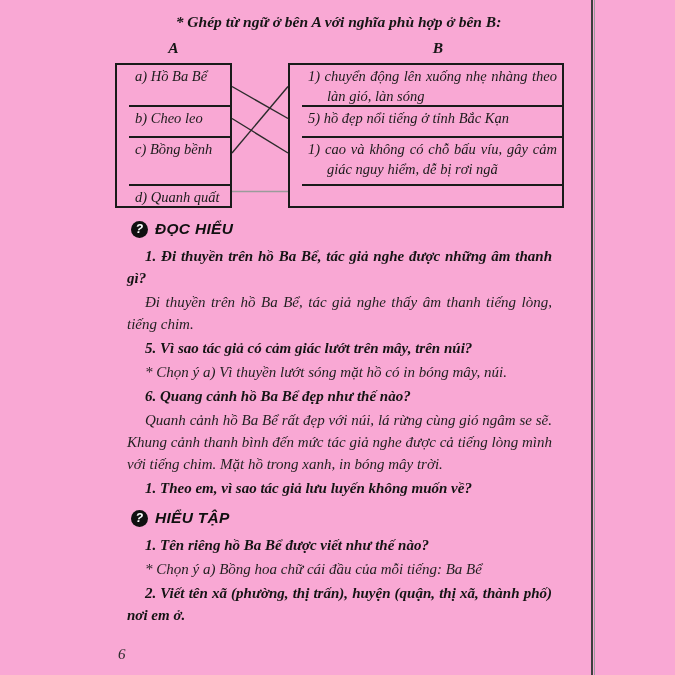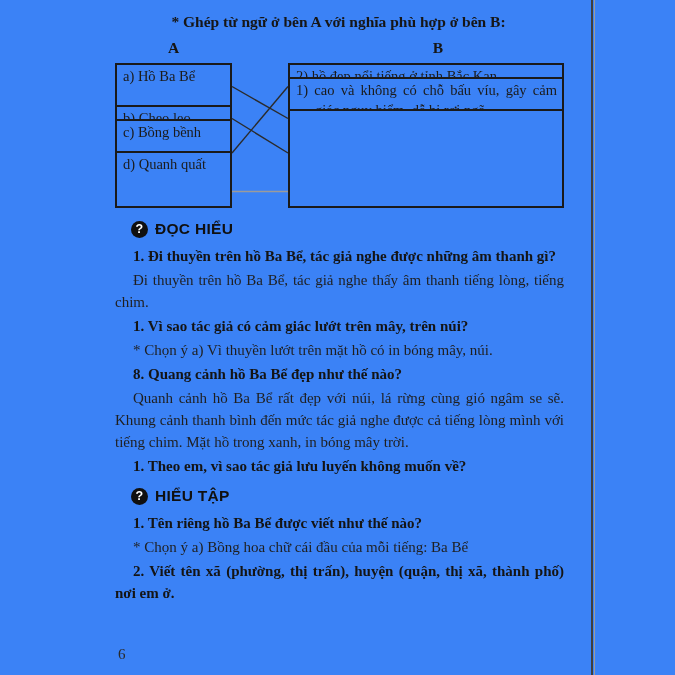--- a/index.html
+++ b/index.html
@@ -1,61 +1,61 @@
 <!DOCTYPE html>
 <html><head>
 <meta charset="utf-8">
 <style>
   html,body { margin:0; padding:0; background:#e9e9e9; }
   .page {
     position:relative; width:675px; height:675px; margin:0 auto;
-    background:#3b82f6; overflow:hidden;
-    font-family:"Liberation Serif", serif; color:#1d1d1d;
+    background:#f9a8d4; overflow:hidden;
+    font-family:"Liberation Serif", serif; color:#1d1d1d;font-style:italic;
   }
   .scan-line { position:absolute; top:0; height:675px; width:1.5px; }
   .scan-line.dark  { left:591px; background:#3f3f3f; }
   .scan-line.light { left:594px; background:#9c9c9c; width:1px; }
 
   .ex-title {
     position:absolute; top:13px; left:113px; width:451px; margin:0;
     text-align:center; font-weight:bold; font-size:15.5px; color:#161616;
   }
   .col-label { position:absolute; top:39px; margin:0; font-weight:bold; font-size:15.5px; text-align:center; color:#161616; }
   .col-label-a { left:115px; width:117px; }
   .col-label-b { left:300px; width:276px; }
 
   .match-table {
     position:absolute; top:63px; box-sizing:border-box;
     border:2.5px solid #1a1a1a; height:145px; background:transparent;
   }
   .table-a { left:115px; width:117px; }
   .table-b { left:288px; width:276px; }
-  .cell { box-sizing:border-box; border-bottom:2px solid #1a1a1a; padding:2px 5px 0 6px; overflow:hidden; }
+  .cell { box-sizing:border-box; border-bottom:2px solid #1a1a1a; padding:2px 5px 0 6px; overflow:hidden;margin-left:12px; }
   .cell.r1 { height:42px; }
-  .cell.r2 { height:14px; }
-  .cell.r3 { height:32px; }
+  .cell.r2 { height:31px; }
+  .cell.r3 { height:48px; }
   .cell.r4 { height:19px; border-bottom:none; }
   .cell p { margin:0; font-size:14.5px; line-height:19.5px; color:#1b1b1b; }
   .table-b .cell p { padding-left:19px; text-indent:-19px; text-align:justify; }
 
   .connectors { position:absolute; left:0; top:0; width:675px; height:675px; pointer-events:none; }
 
   .content { position:absolute; left:115px; top:214px; width:449px; font-size:15px; line-height:22px; }
   .section-header {
     display:flex; align-items:center; gap:7px;
     font-family:"Liberation Sans", sans-serif; font-weight:bold; font-size:15.5px;
     color:#101010; margin:4px 0 5px 16px; letter-spacing:0.3px;
   }
   .section-header.second { margin-top:8px; }
   .q-icon {
     width:17px; height:17px; border-radius:50%; background:#101010; color:#ffffff;
     display:inline-flex; align-items:center; justify-content:center;
     font-family:"Liberation Sans", sans-serif; font-size:12.5px; font-weight:bold; flex:0 0 auto;
   }
-  .content p { margin:2px 0; text-align:justify; }
+  .content p { margin:2px 12px; text-align:justify; }
   .question { font-weight:bold; text-indent:18px; color:#141414; }
   .answer   { text-indent:18px; color:#1f1f1f; }
 
   .page-number { position:absolute; left:118px; top:646px; margin:0; font-size:15px; color:#2a2a2a; }
 </style>
 </head>
 <body>
 
 <div class="page">
   <div class="scan-line dark"></div>
@@ -82,38 +82,41 @@
       </div>
     <div class="cell r3">
         <p>c) Bồng bềnh</p>
       </div>
     <div class="cell r4">
         <p>d) Quanh quất</p>
       </div>
   </div>
 
   <div class="match-table table-b">
+    <div class="cell r1">
+        <p>1) chuyển động lên xuống nhẹ nhàng theo làn gió, làn sóng</p>
+      </div>
     <div class="cell r2">
-        <p>2) hồ đẹp nổi tiếng ở tỉnh Bắc Kạn</p>
+        <p>5) hồ đẹp nổi tiếng ở tỉnh Bắc Kạn</p>
       </div>
     <div class="cell r3">
         <p>1) cao và không có chỗ bấu víu, gây cảm giác nguy hiểm, dễ bị rơi ngã</p>
       </div>
   </div>
 
   <div class="content">
     <div class="section-header">
       <span class="q-icon">?</span>
       <span>ĐỌC HIỂU</span>
     </div>
     <p class="question">1. Đi thuyền trên hồ Ba Bể, tác giả nghe được những âm thanh gì?</p>
     <p class="answer">Đi thuyền trên hồ Ba Bể, tác giả nghe thấy âm thanh tiếng lòng, tiếng chim.</p>
-    <p class="question">1. Vì sao tác giả có cảm giác lướt trên mây, trên núi?</p>
-    <p class="answer">* Chọn ý a) Vì thuyền lướt trên mặt hồ có in bóng mây, núi.</p>
-    <p class="question">8. Quang cảnh hồ Ba Bể đẹp như thế nào?</p>
+    <p class="question">5. Vì sao tác giả có cảm giác lướt trên mây, trên núi?</p>
+    <p class="answer">* Chọn ý a) Vì thuyền lướt sóng mặt hồ có in bóng mây, núi.</p>
+    <p class="question">6. Quang cảnh hồ Ba Bể đẹp như thế nào?</p>
     <p class="answer">Quanh cảnh hồ Ba Bể rất đẹp với núi, lá rừng cùng gió ngâm se sẽ. Khung cảnh thanh bình đến mức tác giả nghe được cả tiếng lòng mình với tiếng chim. Mặt hồ trong xanh, in bóng mây trời.</p>
     <p class="question">1. Theo em, vì sao tác giả lưu luyến không muốn về?</p>
 
     <div class="section-header second">
       <span class="q-icon">?</span>
       <span>HIỂU TẬP</span>
     </div>
     <p class="question">1. Tên riêng hồ Ba Bể được viết như thế nào?</p>
     <p class="answer">* Chọn ý a) Bồng hoa chữ cái đầu của mỗi tiếng: Ba Bể</p>
     <p class="question">2. Viết tên xã (phường, thị trấn), huyện (quận, thị xã, thành phố) nơi em ở.</p>

